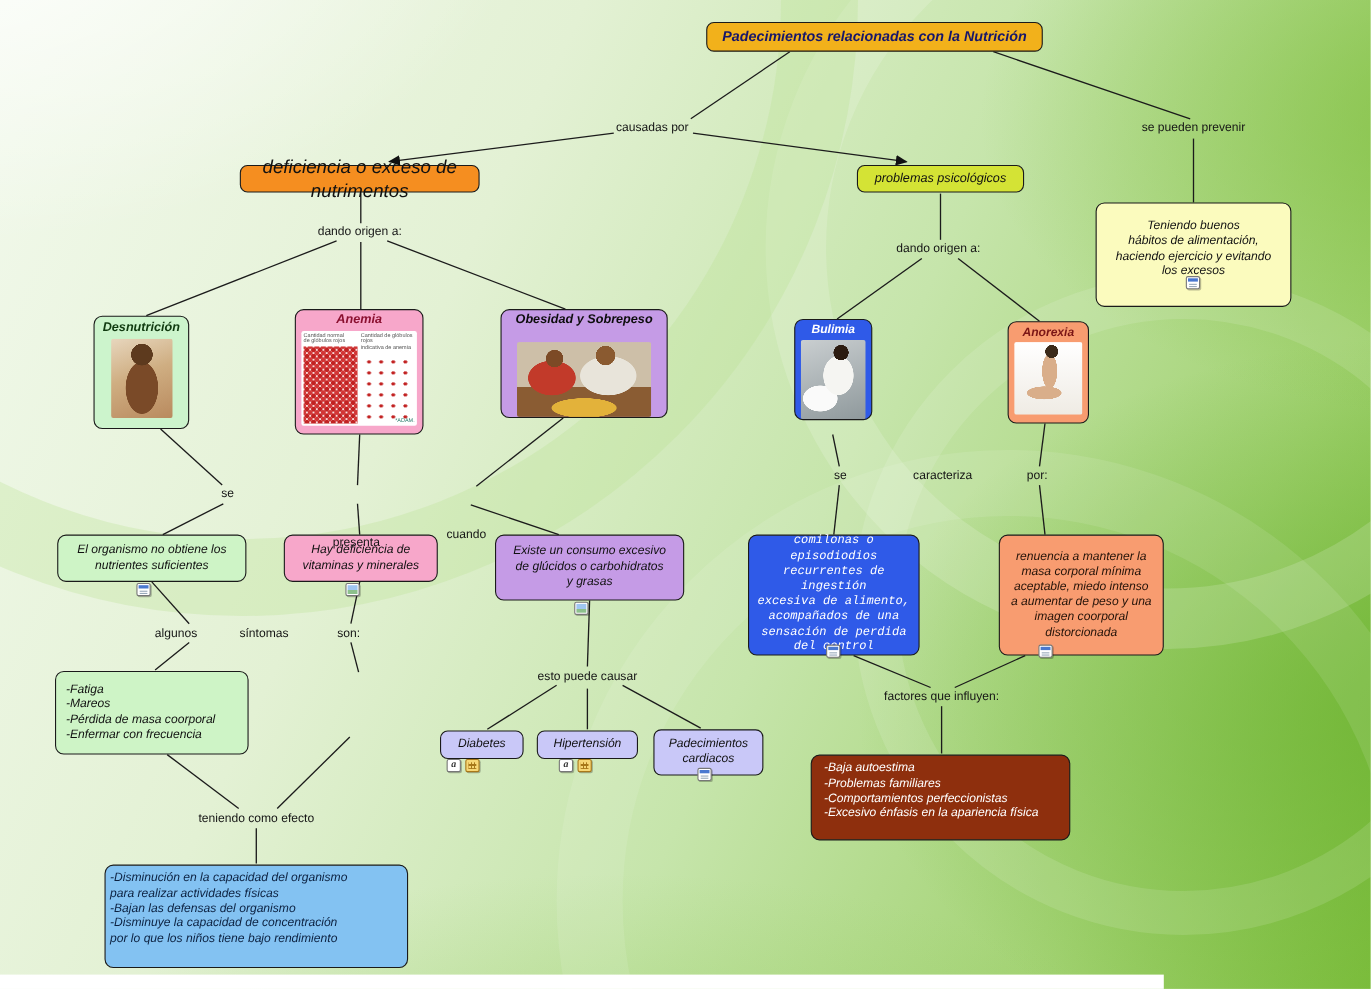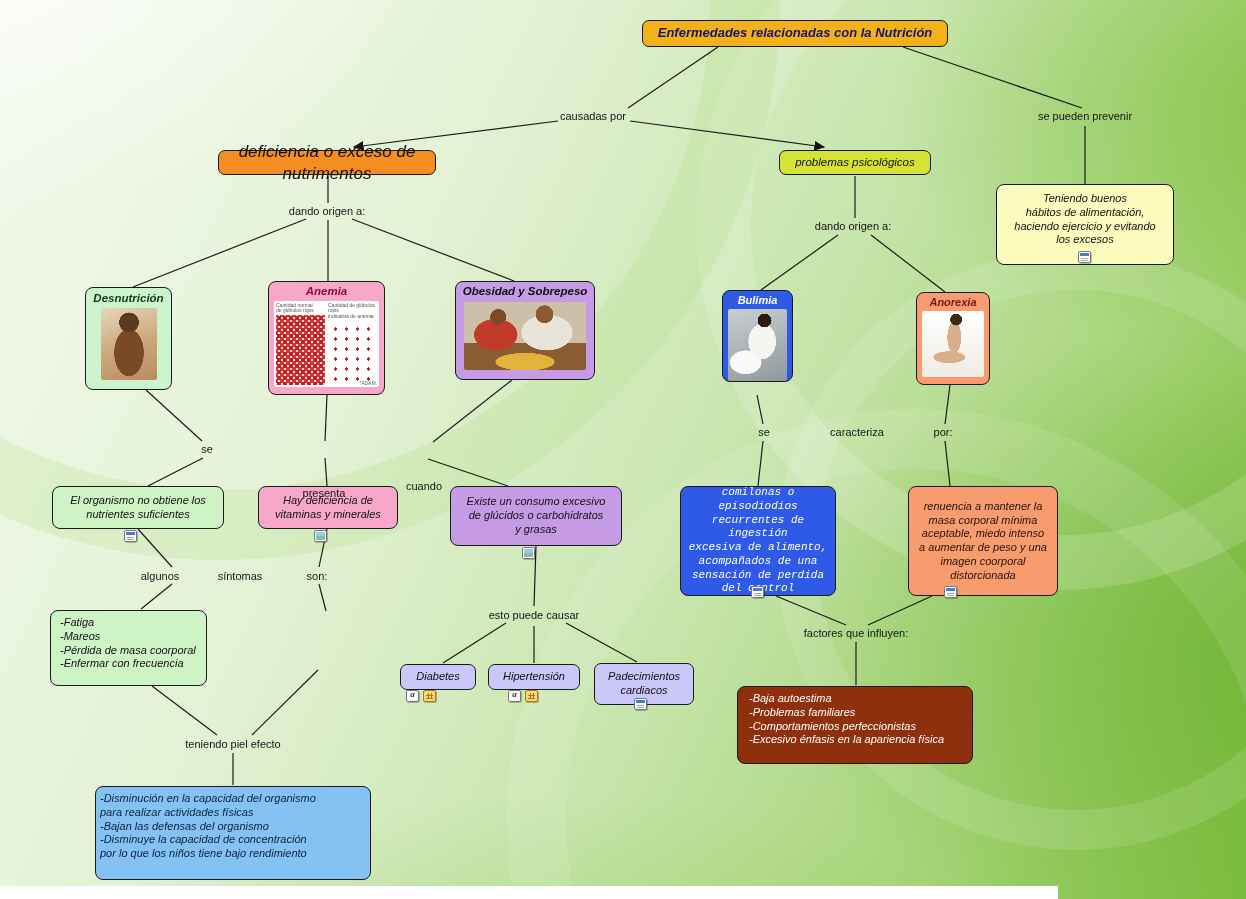--- a/index.html
+++ b/index.html
@@ -28,37 +28,37 @@
         display:flex;flex-direction:column;align-items:center;justify-content:center;}
   .node .txt{white-space:pre-line;display:block;line-height:1.25;}
   .node-title{font-weight:bold;display:block;line-height:1.1;}
   .listbox{align-items:flex-start;justify-content:flex-start;text-align:left;}
 
   
   #n-title{left:642px;top:20px;width:306px;height:27px;background:#F2B11B;border-radius:7px;
            font-weight:bold;font-size:13px;color:#16166b;}
   #n-deficiencia{left:218px;top:150px;width:218px;height:25px;background:#F58E20;border-radius:7px;font-size:17px;}
   #n-problemas{left:779px;top:150px;width:152px;height:25px;background:#D4E335;border-radius:7px;font-size:11.5px;}
-  #n-prevencion{left:996px;top:184px;width:178px;height:81px;background:#FBFBBE;padding:4px 4px 14px 4px;}
+  #n-prevencion{left:996px;top:184px;width:178px;height:95px;background:#FBFBBE;padding:4px 4px 14px 4px;}
   #n-desnutricion{left:85px;top:287px;width:87px;height:103px;background:#CCF4CC;justify-content:flex-start;padding-top:4px;}
   #n-desnutricion .node-title{color:#103a10;font-size:11.5px;}
   #n-anemia{left:268px;top:281px;width:117px;height:114px;background:#F7A7CA;justify-content:flex-start;padding-top:3px;}
   #n-anemia .node-title{color:#8B1030;font-size:11.5px;}
-  #n-obesidad{left:455px;top:281px;width:140px;height:99px;background:#C59BE6;justify-content:flex-start;padding-top:3px;}
+  #n-obesidad{left:455px;top:281px;width:152px;height:99px;background:#C59BE6;justify-content:space-between;padding-top:3px;}
   #n-obesidad .node-title{font-size:11.5px;color:#0d0d0d;}
   #n-bulimia{left:722px;top:290px;width:71px;height:92px;background:#2F5AE8;justify-content:flex-start;padding-top:3px;}
   #n-bulimia .node-title{color:#ffffff;font-size:11px;}
   #n-anorexia{left:916px;top:292px;width:74px;height:93px;background:#F89C70;justify-content:flex-start;padding-top:3px;}
   #n-anorexia .node-title{color:#7B1616;font-size:11px;}
   #n-organismo{left:52px;top:486px;width:172px;height:43px;background:#CEF4C6;}
   #n-haydef{left:258px;top:486px;width:140px;height:43px;background:#F7A7CA;}
   #n-consumo{left:450px;top:486px;width:172px;height:60px;background:#C59BE6;}
   #n-comilonas{left:680px;top:486px;width:156px;height:110px;background:#2F5AE8;color:#ffffff;font-family:Liberation Mono, monospace;}
   #n-renuencia{left:876px;top:486px;width:150px;height:110px;background:#F89C70;color:#241309;margin-left:32px;}
-  #n-fatiga{left:50px;top:610px;width:157px;height:76px;background:#CEF4C6;padding:5px 9px;}
+  #n-fatiga{left:50px;top:610px;width:176px;height:76px;background:#CEF4C6;padding:5px 9px;justify-content:center;}
   #n-palidez{left:252px;top:612px;width:148px;height:58px;background:#F7A7CA;padding:4px 9px;}
   #n-diabetes{left:400px;top:664px;width:76px;height:26px;background:#C9C8F8;border-radius:7px;}
   #n-hipertension{left:488px;top:664px;width:92px;height:26px;background:#C9C8F8;border-radius:7px;}
   #n-padecimientos{left:594px;top:663px;width:100px;height:42px;background:#C9C8F8;border-radius:7px;}
   #n-factores{left:737px;top:686px;width:236px;height:78px;background:#8E2F0D;color:#ffffff;padding:5px 11px;}
   #n-efectos{left:95px;top:786px;width:276px;height:94px;background:#83C2F2;color:#0c2140;padding:5px 4px;}
 
   
   .photo{border-radius:2px;}
   .photo-desnutricion{width:56px;height:72px;margin-top:3px;background:
@@ -199,24 +199,24 @@
   <span class="lbl" id="L-presenta">presenta</span>
   <span class="lbl" id="L-cuando">cuando</span>
   <span class="lbl" id="L-se2">se</span>
   <span class="lbl" id="L-caracteriza">caracteriza</span>
   <span class="lbl" id="L-por">por:</span>
   <span class="lbl" id="L-algunos">algunos</span>
   <span class="lbl" id="L-sintomas">síntomas</span>
   <span class="lbl" id="L-son">son:</span>
   <span class="lbl" id="L-esto">esto puede causar</span>
   <span class="lbl" id="L-factores">factores que influyen:</span>
-  <span class="lbl" id="L-teniendo">teniendo piel efecto</span>
+  <span class="lbl" id="L-teniendo">teniendo como efecto</span>
 
   <div class="node" id="n-title">
-    <span class="txt">Enfermedades relacionadas con la Nutrición</span>
+    <span class="txt">Padecimientos relacionadas con la Nutrición</span>
   </div>
 
   <div class="node" id="n-deficiencia">
     <span class="txt">deficiencia o exceso de nutrimentos</span>
   </div>
 
   <div class="node" id="n-problemas">
     <span class="txt">problemas psicológicos</span>
   </div>
 

